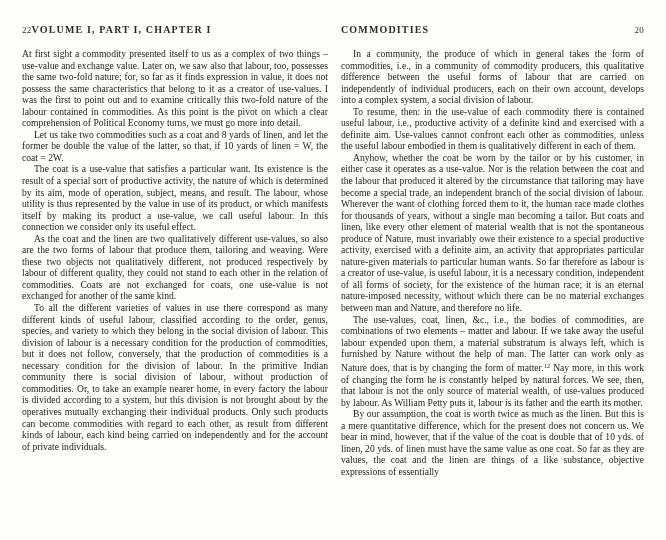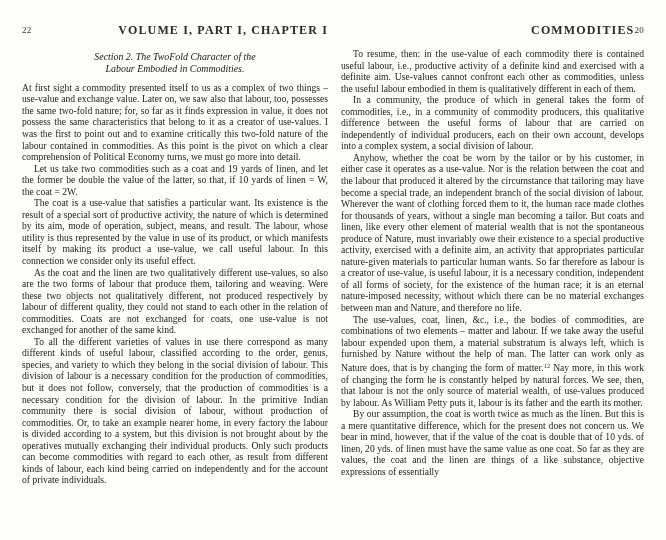--- a/index.html
+++ b/index.html
@@ -38,23 +38,23 @@
     font-size: 9px;
     letter-spacing: 0.3px;
     color: #2f2f2f;
     font-family: "Liberation Serif", serif;
   }
   .runhead-left .folio  { float: left; }
   .runhead-right .folio { float: right; }
 
   .runtitle {
     display: block;
-    text-align: right;
+    text-align: left;
     font-weight: bold;
-    font-size: 12px;
+    font-size: 10px;
     letter-spacing: 1.15px;
   }
 
   
   .col {
     position: absolute;
     top: 48px;
     font-size: 9.6px;
     line-height: 11.55px;
     text-align: justify;
@@ -100,36 +100,32 @@
     <span class="runtitle">VOLUME I, PART I, CHAPTER I</span>
   </div>
 
   <div class="runhead runhead-right">
     <span class="folio">20</span>
     <span class="runtitle">COMMODITIES</span>
   </div>
 
   <div class="col col-left">
 
-    <div class="section-head">
-      <span class="ln">Section 2. The TwoFold Character of the</span>
-      <span class="ln">Labour Embodied in Commodities.</span>
-    </div>
 
     <p class="noindent">At first sight a commodity presented itself to us as a complex of two things – use-value and exchange value. Later on, we saw also that labour, too, possesses the same two-fold nature; for, so far as it finds expression in value, it does not possess the same characteristics that belong to it as a creator of use-values. I was the first to point out and to examine critically this two-fold nature of the labour contained in commodities. As this point is the pivot on which a clear comprehension of Political Economy turns, we must go more into detail.</p>
-    <p>Let us take two commodities such as a coat and 19 yards of linen, and let the former be double the value of the latter, so that, if 10 yards of linen = W, the coat = 2W.</p>
+    <p>Let us take two commodities such as a coat and 8 yards of linen, and let the former be double the value of the latter, so that, if 10 yards of linen = W, the coat = 2W.</p>
     <p>The coat is a use-value that satisfies a particular want. Its existence is the result of a special sort of productive activity, the nature of which is determined by its aim, mode of operation, subject, means, and result. The labour, whose utility is thus represented by the value in use of its product, or which manifests itself by making its product a use-value, we call useful labour. In this connection we consider only its useful effect.</p>
     <p>As the coat and the linen are two qualitatively different use-values, so also are the two forms of labour that produce them, tailoring and weaving. Were these two objects not qualitatively different, not produced respectively by labour of different quality, they could not stand to each other in the relation of commodities. Coats are not exchanged for coats, one use-value is not exchanged for another of the same kind.</p>
     <p>To all the different varieties of values in use there correspond as many different kinds of useful labour, classified according to the order, genus, species, and variety to which they belong in the social division of labour. This division of labour is a necessary condition for the production of commodities, but it does not follow, conversely, that the production of commodities is a necessary condition for the division of labour. In the primitive Indian community there is social division of labour, without production of commodities. Or, to take an example nearer home, in every factory the labour is divided according to a system, but this division is not brought about by the operatives mutually exchanging their individual products. Only such products can become commodities with regard to each other, as result from different kinds of labour, each kind being carried on independently and for the account of private individuals.</p>
   </div>
 
   <div class="col col-right">
 
+    <p>In a community, the produce of which in general takes the form of commodities, i.e., in a community of commodity producers, this qualitative difference between the useful forms of labour that are carried on independently of individual producers, each on their own account, develops into a complex system, a social division of labour.</p>
     <p>To resume, then: in the use-value of each commodity there is contained useful labour, i.e., productive activity of a definite kind and exercised with a definite aim. Use-values cannot confront each other as commodities, unless the useful labour embodied in them is qualitatively different in each of them.</p>
-    <p>In a community, the produce of which in general takes the form of commodities, i.e., in a community of commodity producers, this qualitative difference between the useful forms of labour that are carried on independently of individual producers, each on their own account, develops into a complex system, a social division of labour.</p>
     <p>Anyhow, whether the coat be worn by the tailor or by his customer, in either case it operates as a use-value. Nor is the relation between the coat and the labour that produced it altered by the circumstance that tailoring may have become a special trade, an independent branch of the social division of labour. Wherever the want of clothing forced them to it, the human race made clothes for thousands of years, without a single man becoming a tailor. But coats and linen, like every other element of material wealth that is not the spontaneous produce of Nature, must invariably owe their existence to a special productive activity, exercised with a definite aim, an activity that appropriates particular nature-given materials to particular human wants. So far therefore as labour is a creator of use-value, is useful labour, it is a necessary condition, independent of all forms of society, for the existence of the human race; it is an eternal nature-imposed necessity, without which there can be no material exchanges between man and Nature, and therefore no life.</p>
 
     <p><span>The use-values, coat, linen, &amp;c., i.e., the bodies of commodities, are combinations of two elements – matter and labour. If we take away the useful labour expended upon them, a material substratum is always left, which is furnished by Nature without the help of man. The latter can work only as Nature does, that is by changing the form of matter.</span><sup>12</sup><span> Nay more, in this work of changing the form he is constantly helped by natural forces. We see, then, that labour is not the only source of material wealth, of use-values produced by labour. As William Petty puts it, labour is its father and the earth its mother.</span></p>
 
     <p>By our assumption, the coat is worth twice as much as the linen. But this is a mere quantitative difference, which for the present does not concern us. We bear in mind, however, that if the value of the coat is double that of 10 yds. of linen, 20 yds. of linen must have the same value as one coat. So far as they are values, the coat and the linen are things of a like substance, objective expressions of essentially</p>
   </div>
 
 </div>
 
 </body></html>

